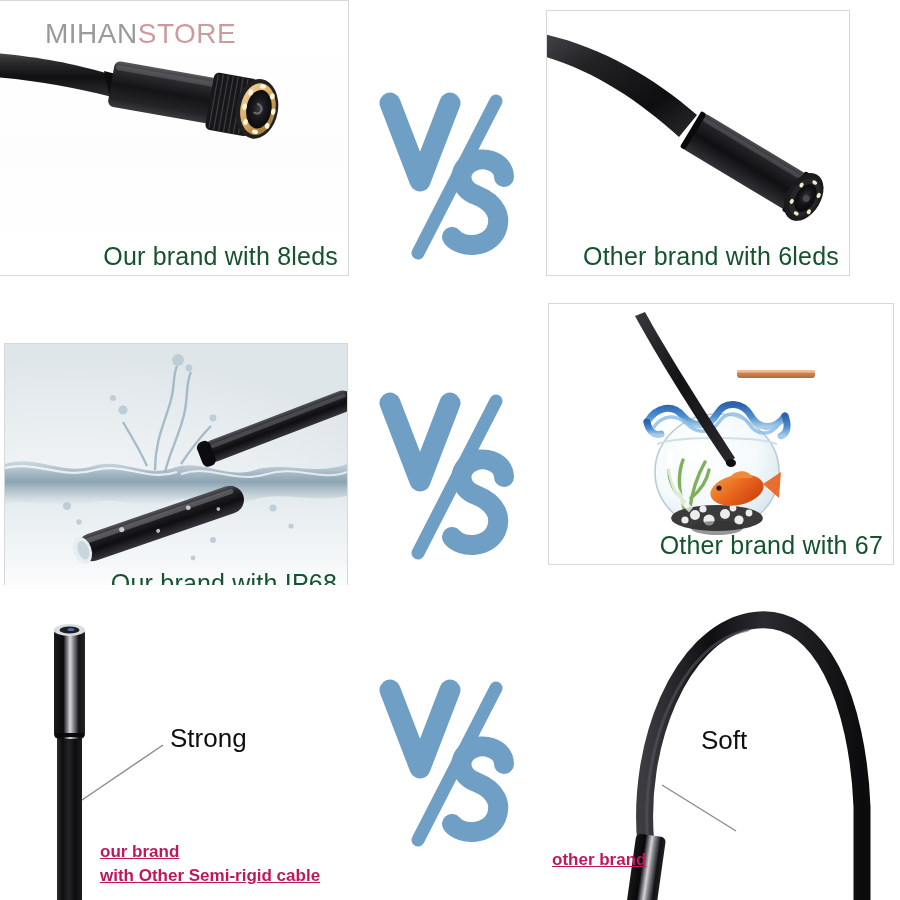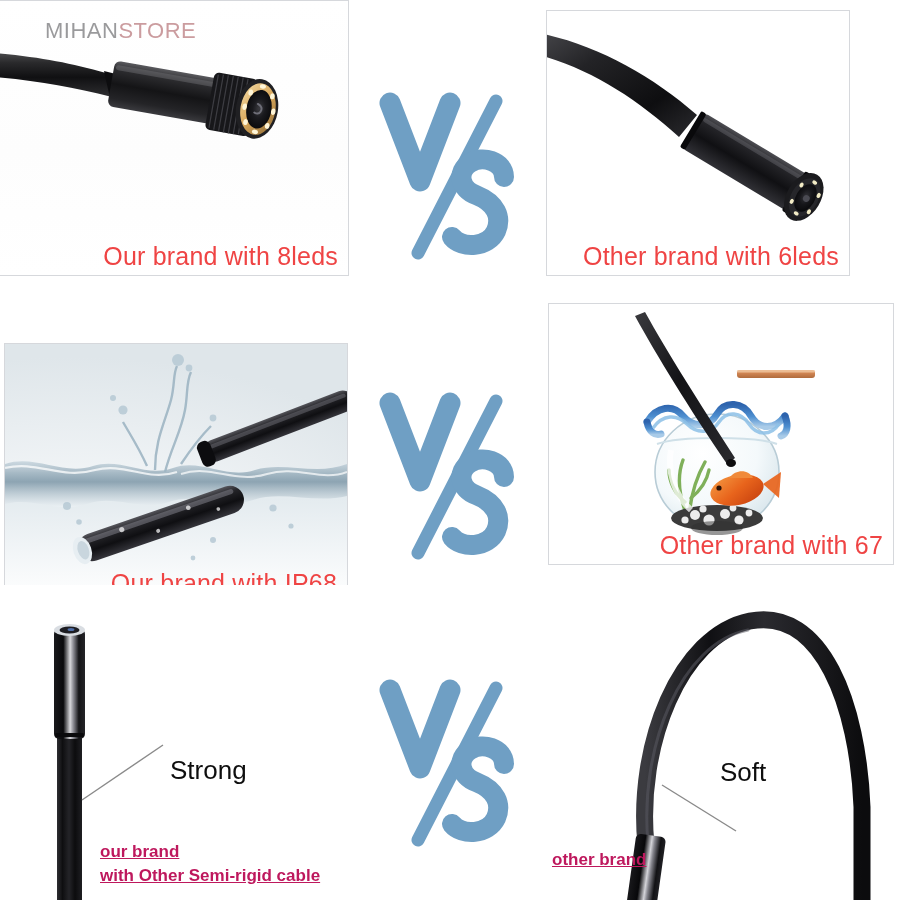--- a/index.html
+++ b/index.html
@@ -30,32 +30,32 @@
     background: #ffffff;
   }
   .panel-bordered {
     border: 1px solid #d6d8dc;
   }
   .panel-caption {
     position: absolute;
     right: 10px;
     bottom: 4px;
     font-size: 25px;
-    color: #ef4444;
+    color: #14532d;
     letter-spacing: 0.2px;
     white-space: nowrap;
     font-family: "Liberation Sans", sans-serif;
   }
 
   
   #watermark {
     position: absolute;
     left: 45px;
     top: 18px;
-    font-size: 22px;
+    font-size: 28px;
     letter-spacing: 0.5px;
     z-index: 40;
     font-family: "Liberation Sans", sans-serif;
     opacity: 0.88;
   }
   #watermark .wm-a { color: #8d8d8f; }
   #watermark .wm-b { color: #c48f92; }
 
   
   .vs {
@@ -79,21 +79,20 @@
   }
 
   .bg-bowl { background: #ffffff; }
 
   .callout {
     position: absolute;
     font-size: 26px;
     color: #0e0e0e;
     white-space: nowrap;
     font-family: "Liberation Sans", sans-serif;
-    margin-top: 32px;
   }
 
   .footnote {
     position: absolute;
     font-size: 17px;
     font-weight: bold;
     color: #be185d;
     line-height: 1.42;
     white-space: nowrap;
     font-family: "Liberation Sans", sans-serif;
@@ -498,21 +497,21 @@
           <rect x="91" y="250" width="30" height="84" rx="5" fill="url(#head6)"></rect>
           <ellipse cx="106" cy="333" rx="15" ry="5.6" fill="#101014"></ellipse>
           <ellipse cx="106" cy="333" rx="9.5" ry="3.4" fill="#e6e8ec"></ellipse>
         </g>
 
         <line x1="122" y1="200" x2="196" y2="246" stroke="#8a8a8a" stroke-width="1.4"></line>
       </svg>
     </div>
   </div>
 
-  <div class="callout" style="left:720px; top:725px;">Soft</div>
+  <div class="callout" style="left:701px; top:725px;">Soft</div>
 
   <div class="footnote" style="left:552px; top:848px;">
     <div>other brand</div>
   </div>
 
   <div class="vs" style="left:378px; top:672px;">
     <svg width="145" height="180" viewBox="0 0 145 180">
       <g fill="#6f9fc4" stroke="#6f9fc4" stroke-linecap="round" stroke-linejoin="round">
         <path d="M 12 18 L 42 96 L 72 18" fill="none" stroke-width="21"></path>
         <line x1="118" y1="16" x2="40" y2="168" stroke-width="13"></line>

